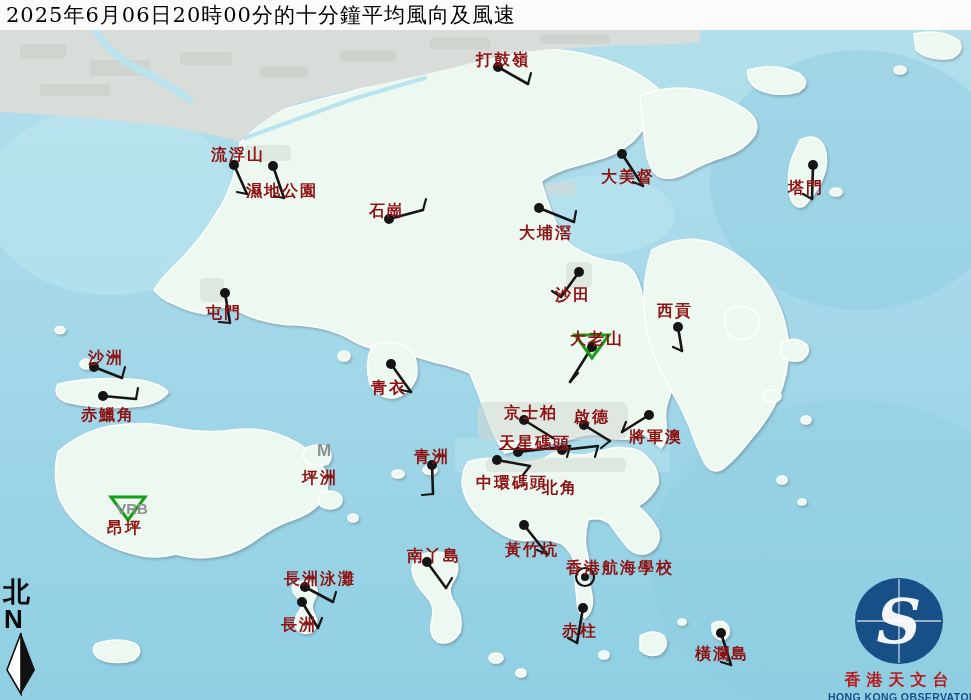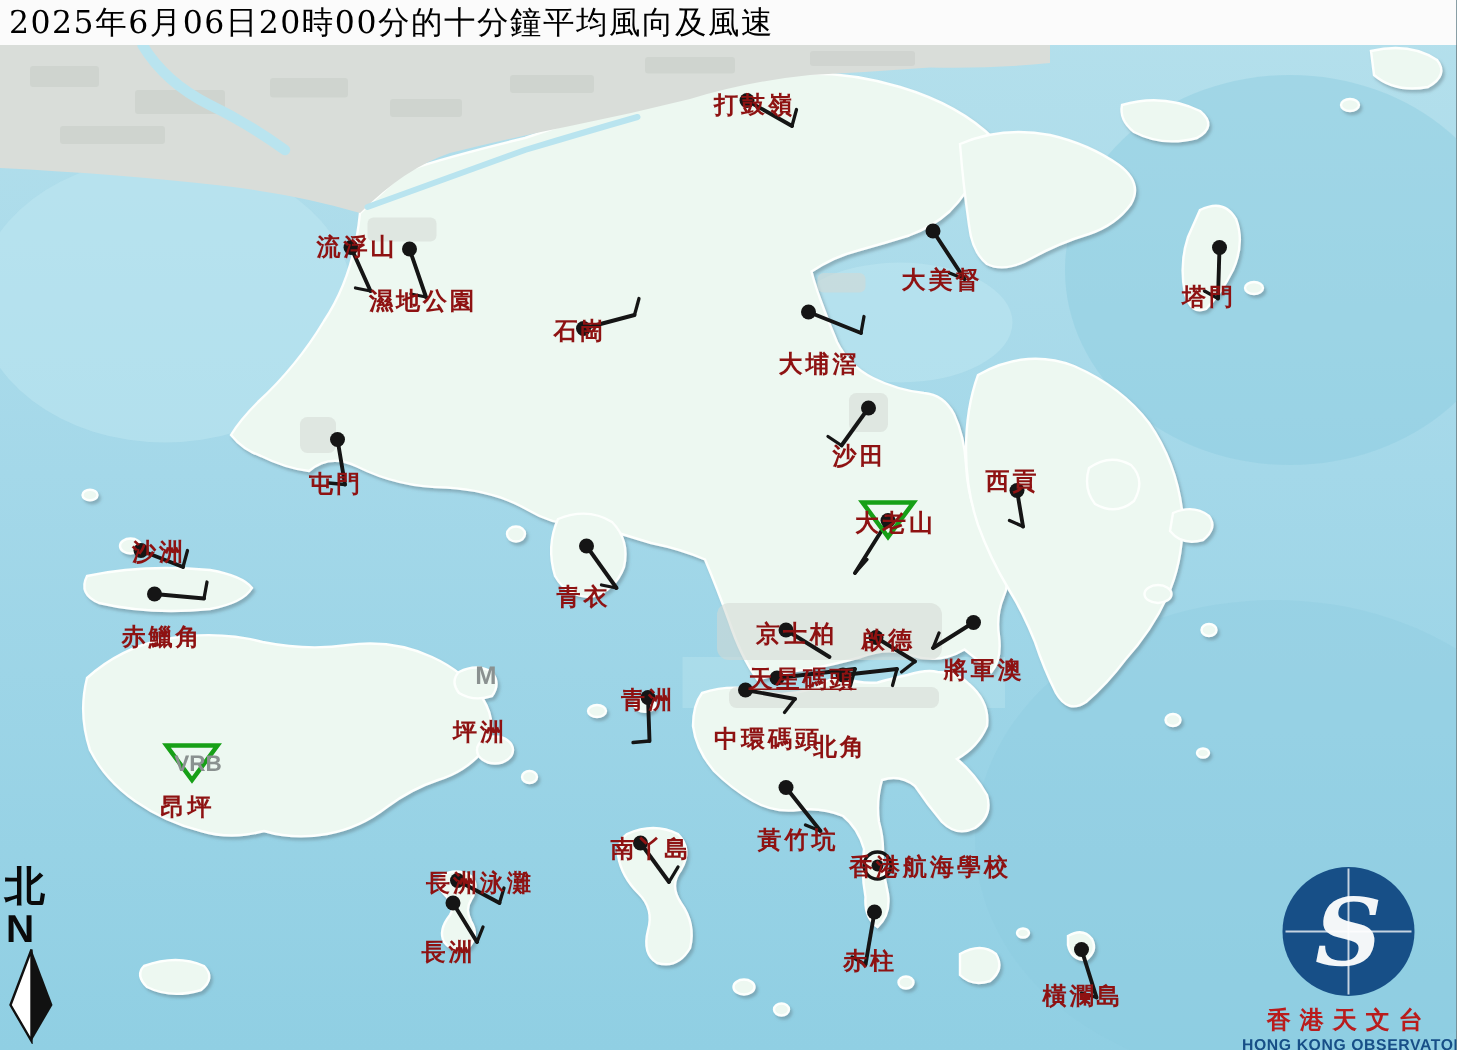--- a/index.html
+++ b/index.html
@@ -3,21 +3,21 @@
 <meta charset="utf-8">
 <style>
   html,body{margin:0;padding:0;background:#444;}
   .screen{position:relative;width:971px;height:700px;overflow:hidden;background:#a7d9e9;
           font-family:"Liberation Sans",sans-serif;}
   svg{position:absolute;left:0;top:0;}
   .title-bar{position:absolute;left:0;top:0;width:971px;height:30px;background:#fbfbfb;
              display:flex;align-items:center;z-index:30;}
   .title-bar span{color:#000;font:21px "DejaVu Serif","Liberation Serif",serif;
                   letter-spacing:1px;margin-left:6px;white-space:nowrap;text-align:right;}
-  #labels{position:absolute;left:0;top:16px;width:971px;height:524px;z-index:20;pointer-events:none;}
+  #labels{position:absolute;left:0;top:6px;width:971px;height:524px;z-index:20;pointer-events:none;}
   .slabel{position:absolute;color:#8e1212;font:bold 16px "DejaVu Serif","Liberation Serif",serif;
           letter-spacing:2px;white-space:nowrap;line-height:1;}
   
   .shaft{stroke:#151515;stroke-width:2.6px;stroke-linecap:round;}
   .tick{stroke-width:2.2px;}
   .dot{fill:#151515;}
   .calmring{fill:none;stroke:#151515;stroke-width:2.2px;}
   .vtri{fill:none;stroke:#17a017;stroke-width:3px;}
   .vtext{font:bold 15px "Liberation Sans",sans-serif;fill:#8a9190;text-anchor:middle;}
   .mtext{font:bold 17px "Liberation Sans",sans-serif;fill:#8a9190;text-anchor:middle;}
@@ -328,21 +328,21 @@
   </div>
 
   <div id="labels">
       <div class="slabel" style="left: 476px; top: 46px;">打鼓嶺</div>
       <div class="slabel" style="left: 211px; top: 141px;">流浮山</div>
       <div class="slabel" style="left: 246px; top: 177px;">濕地公園</div>
       <div class="slabel" style="left: 369px; top: 197px;">石崗</div>
       <div class="slabel" style="left: 519px; top: 219px;">大埔滘</div>
       <div class="slabel" style="left: 601px; top: 163px;">大美督</div>
       <div class="slabel" style="left: 788px; top: 174px;">塔門</div>
-      <div class="slabel" style="left: 555px; top: 281px; font-family: Liberation Serif, serif;">沙田</div>
+      <div class="slabel" style="left: 555px; top: 281px;">沙田</div>
       <div class="slabel" style="left: 657px; top: 297px;">西貢</div>
       <div class="slabel" style="left: 570px; top: 325px;">大老山</div>
       <div class="slabel" style="left: 206px; top: 299px;">屯門</div>
       <div class="slabel" style="left: 72px; top: 344px; margin-left: 16px;">沙洲</div>
       <div class="slabel" style="left: 81px; top: 401px;">赤鱲角</div>
       <div class="slabel" style="left: 371px; top: 374px;">青衣</div>
       <div class="slabel" style="left: 504px; top: 399px;">京士柏</div>
       <div class="slabel" style="left: 574px; top: 403px;">啟德</div>
       <div class="slabel" style="left: 629px; top: 423px;">將軍澳</div>
       <div class="slabel" style="left: 499px; top: 429px; text-decoration: underline;">天星碼頭</div>

